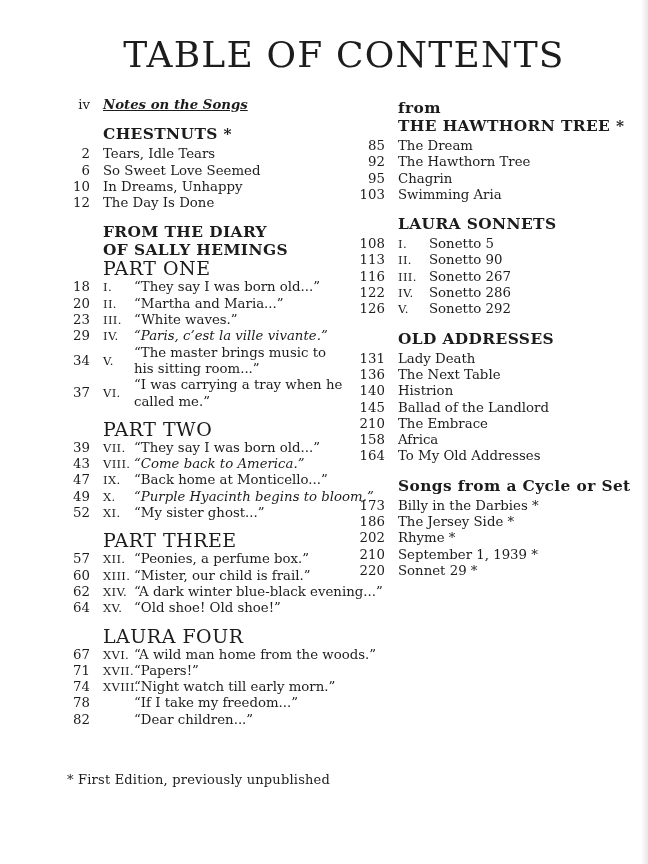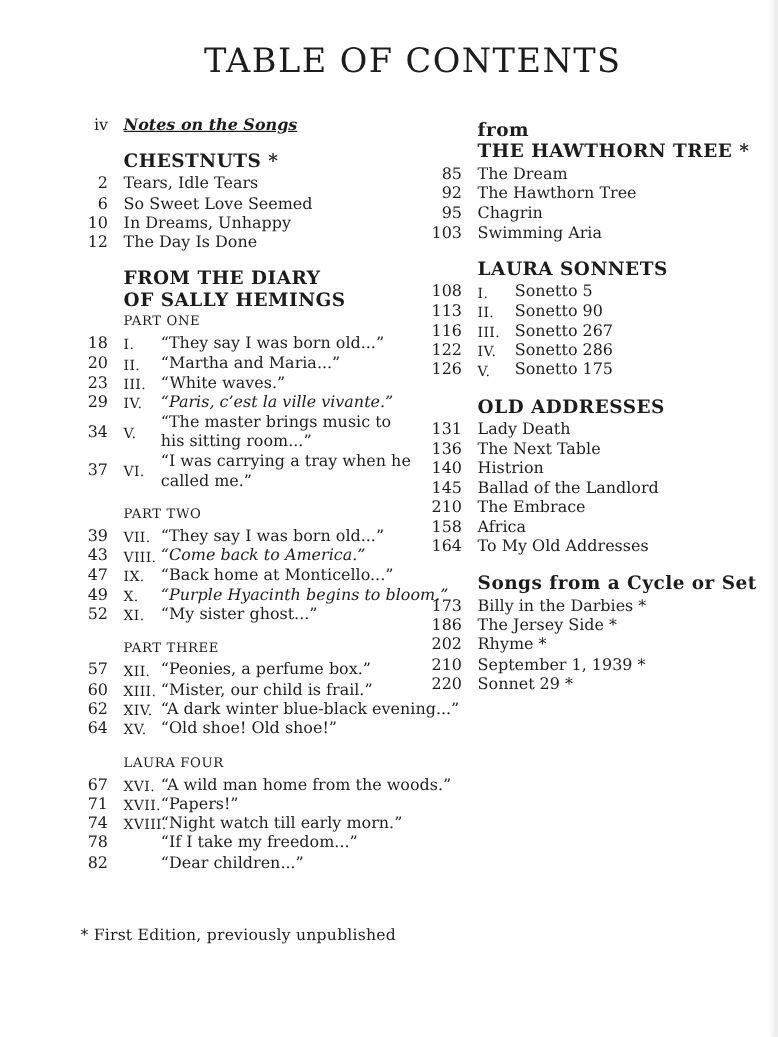--- a/index.html
+++ b/index.html
@@ -11,41 +11,41 @@
     position:relative;
     overflow:hidden;
   }
   .scan-edge {
     position:absolute; top:0; right:0; width:7px; height:864px;
     background:linear-gradient(to left, rgba(120,120,120,0.18), rgba(120,120,120,0));
   }
   .page-title {
     position:absolute; top:34px; left:40px; right:0;
     text-align:center;
-    font-size:28px; letter-spacing:1.2px;
+    font-size:36px; letter-spacing:1.2px;
     white-space:nowrap;
   }
   .col { position:absolute; }
   .col-left  { left:63px;  top:97px; width:302px; }
   .col-right { left:358px; top:99px; width:284px; }
 
   .row { display:flex; line-height:16.3px; font-size:13.3px;align-items:center; }
   .pg  { width:27px; text-align:right; margin-right:13px; flex:none; }
   .rn  { width:31px; flex:none; font-size:11.6px; letter-spacing:0.3px; }
   .tt  { flex:1; white-space:nowrap; }
   .tt.it { font-style:italic; }
   .row.fm .tt { font-weight:bold; font-style:italic;text-decoration:underline; }
 
   .heading {
     font-weight:bold; font-size:15.4px; line-height:18px;
     margin:12px 0 3px 40px; letter-spacing:0.4px; white-space:nowrap;
   }
   .heading.tight { margin-bottom:0; }
   .subheading {
-    font-size:11px; line-height:18px;
+    font-size:19px; line-height:18px;
     margin:10px 0 2px 40px; letter-spacing:0.5px; white-space:nowrap;
   }
   .heading.tight + .subheading { margin-top:0; }
 
   .footnote {
     position:absolute; left:67px; top:772px;
     font-size:13px; letter-spacing:0.2px; white-space:nowrap;
   }
 </style>
 </head>
@@ -247,21 +247,21 @@
     <div class="tt">Sonetto 267</div>
   </div>
   <div class="row">
     <span class="pg">122</span>
     <span class="rn">IV.</span>
     <div class="tt">Sonetto 286</div>
   </div>
   <div class="row">
     <span class="pg">126</span>
     <span class="rn">V.</span>
-    <div class="tt">Sonetto 175</div>
+    <div class="tt">Sonetto 292</div>
   </div>
 
   <div class="heading">OLD ADDRESSES</div>
 
   <div class="row">
     <span class="pg">131</span>
     <div class="tt">Lady Death</div>
   </div>
   <div class="row">
     <span class="pg">136</span>

